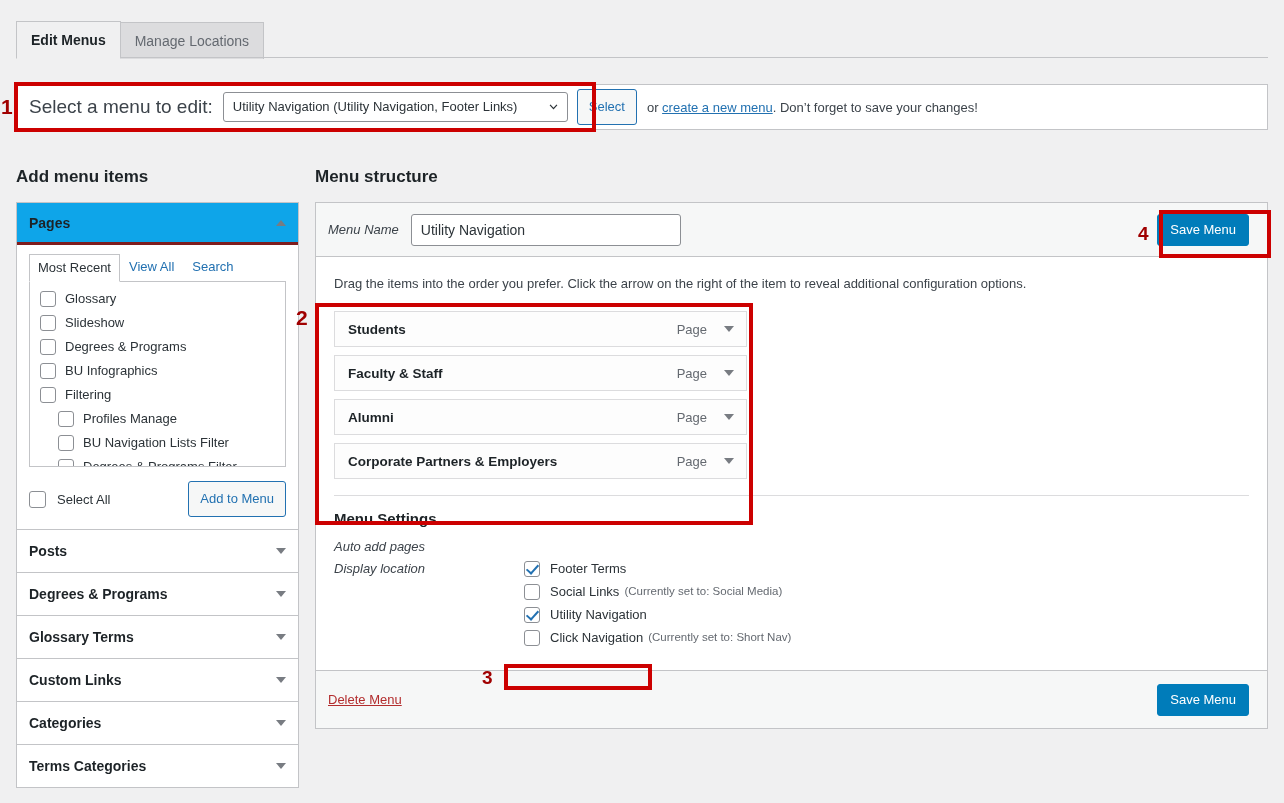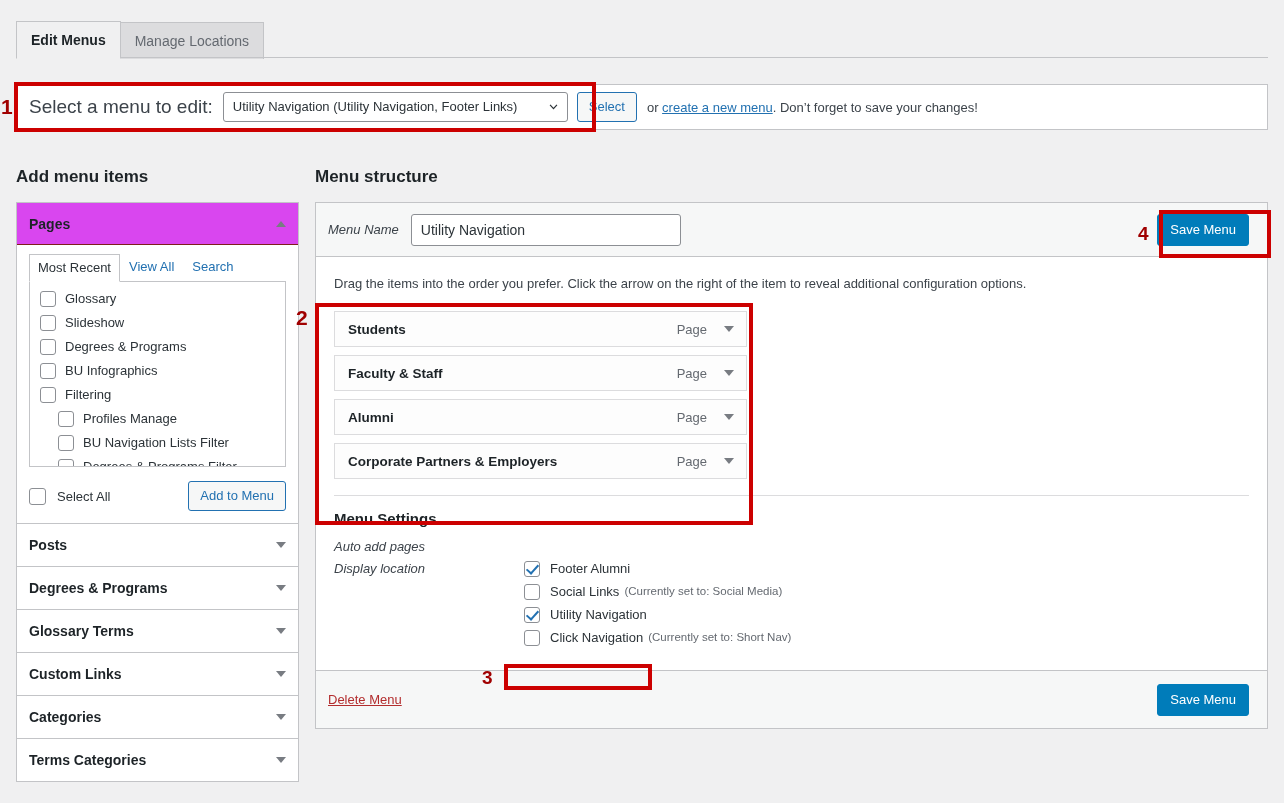--- a/index.html
+++ b/index.html
@@ -84,21 +84,21 @@
     display: flex;
     align-items: center;
   }
   .ms-select .caret {
     position: absolute;
     right: 9px; top: 50%;
     margin-top: -3px;
     width: 9px; height: 6px;
   }
   .btn-secondary {
-    height: 30px;
+    height: 36px;
     border: 1px solid #2271b1;
     border-radius: 3px;
     background: #f6f7f7;
     color: #2271b1;
     font-family: "Liberation Sans", sans-serif;
     font-size: 13px;
     padding: 0 11px;
     cursor: pointer;
     line-height: 28px;
     white-space: nowrap;
@@ -151,21 +151,21 @@
   .postbox + .postbox { border-top: none; }
   .pb-head {
     height: 42px;
     display: flex;
     align-items: center;
     justify-content: space-between;
     padding: 0 12px;
     cursor: pointer;
     background: #f6f7f7;
   }
-  .pb-head.open { background: #d946ef; border-bottom: 1px solid #7f1d1d; }
+  .pb-head.open { background: #0ea5e9; border-bottom: 3px solid #7f1d1d; }
   .pb-head.plain { background: #fff; }
   .pb-title {
     font-size: 14px;
     font-weight: bold;
     color: #1d2327;
   }
   .tri { width: 0; height: 0; }
   .tri-down {
     border-left: 5px solid transparent;
     border-right: 5px solid transparent;
@@ -578,21 +578,21 @@
 
       <div class="set-row">
         <div class="set-key">Auto add pages</div>
       </div>
 
       <div class="set-row">
         <div class="set-key">Display location</div>
         <div class="set-val">
           <div class="set-cb-row">
             <span class="cb checked"></span>
-            <span>Footer Alumni</span>
+            <span>Footer Terms</span>
           </div>
           <div class="set-cb-row">
             <span class="cb"></span>
             <span>Social Links</span>
             <span class="set-note">(Currently set to: Social Media)</span>
           </div>
           <div class="set-cb-row">
             <span class="cb checked"></span>
             <span>Utility Navigation</span>
           </div>

